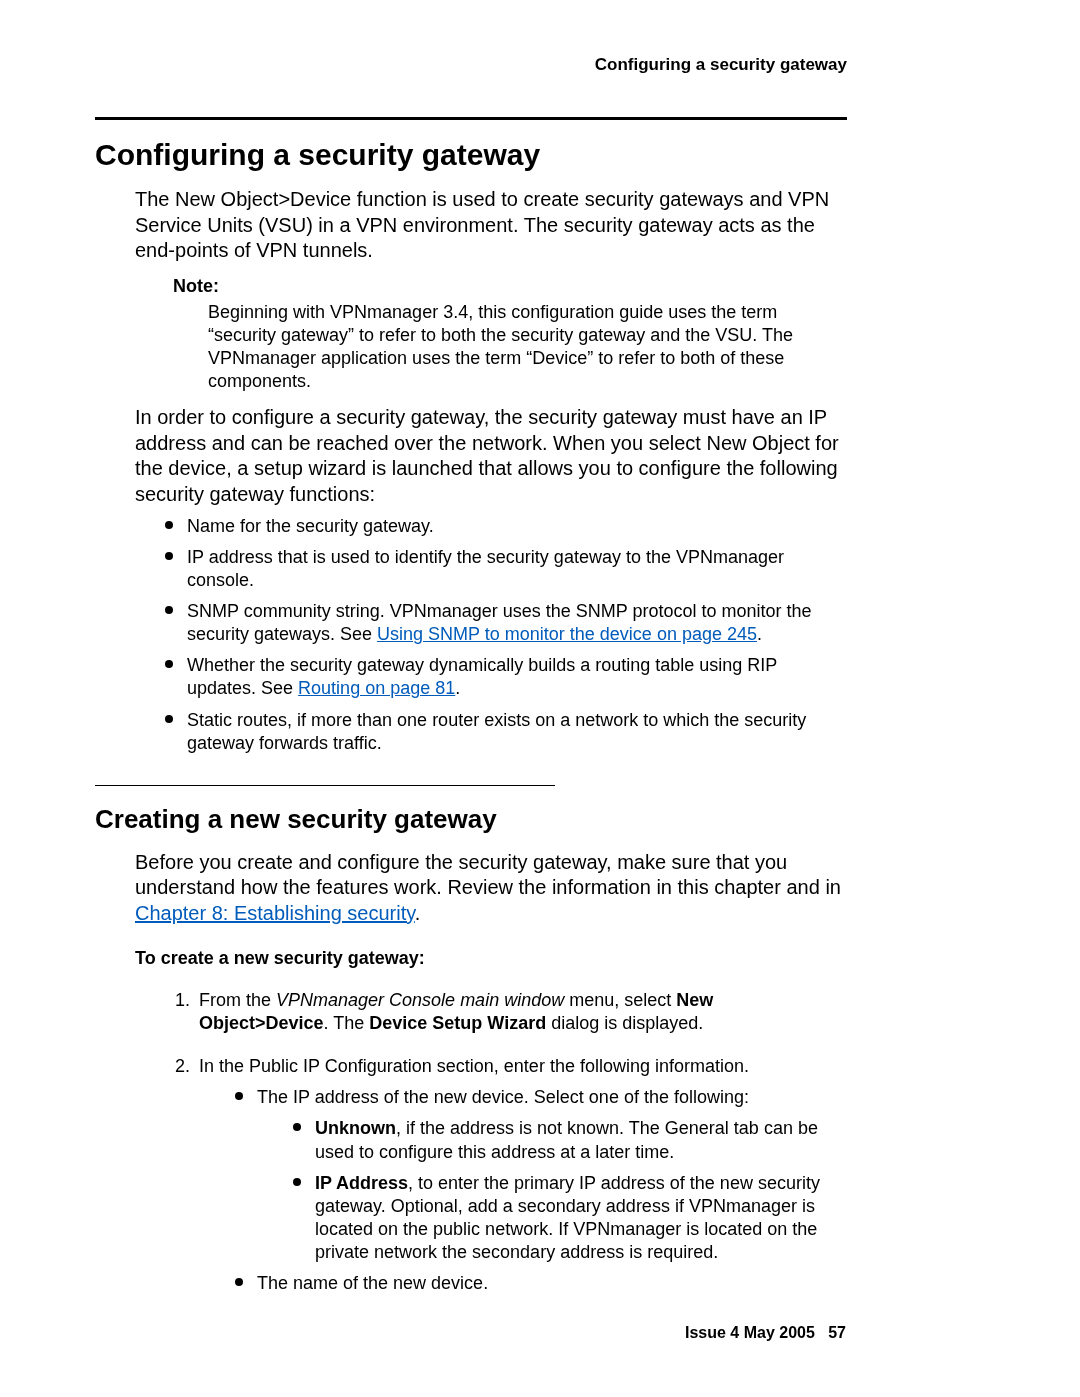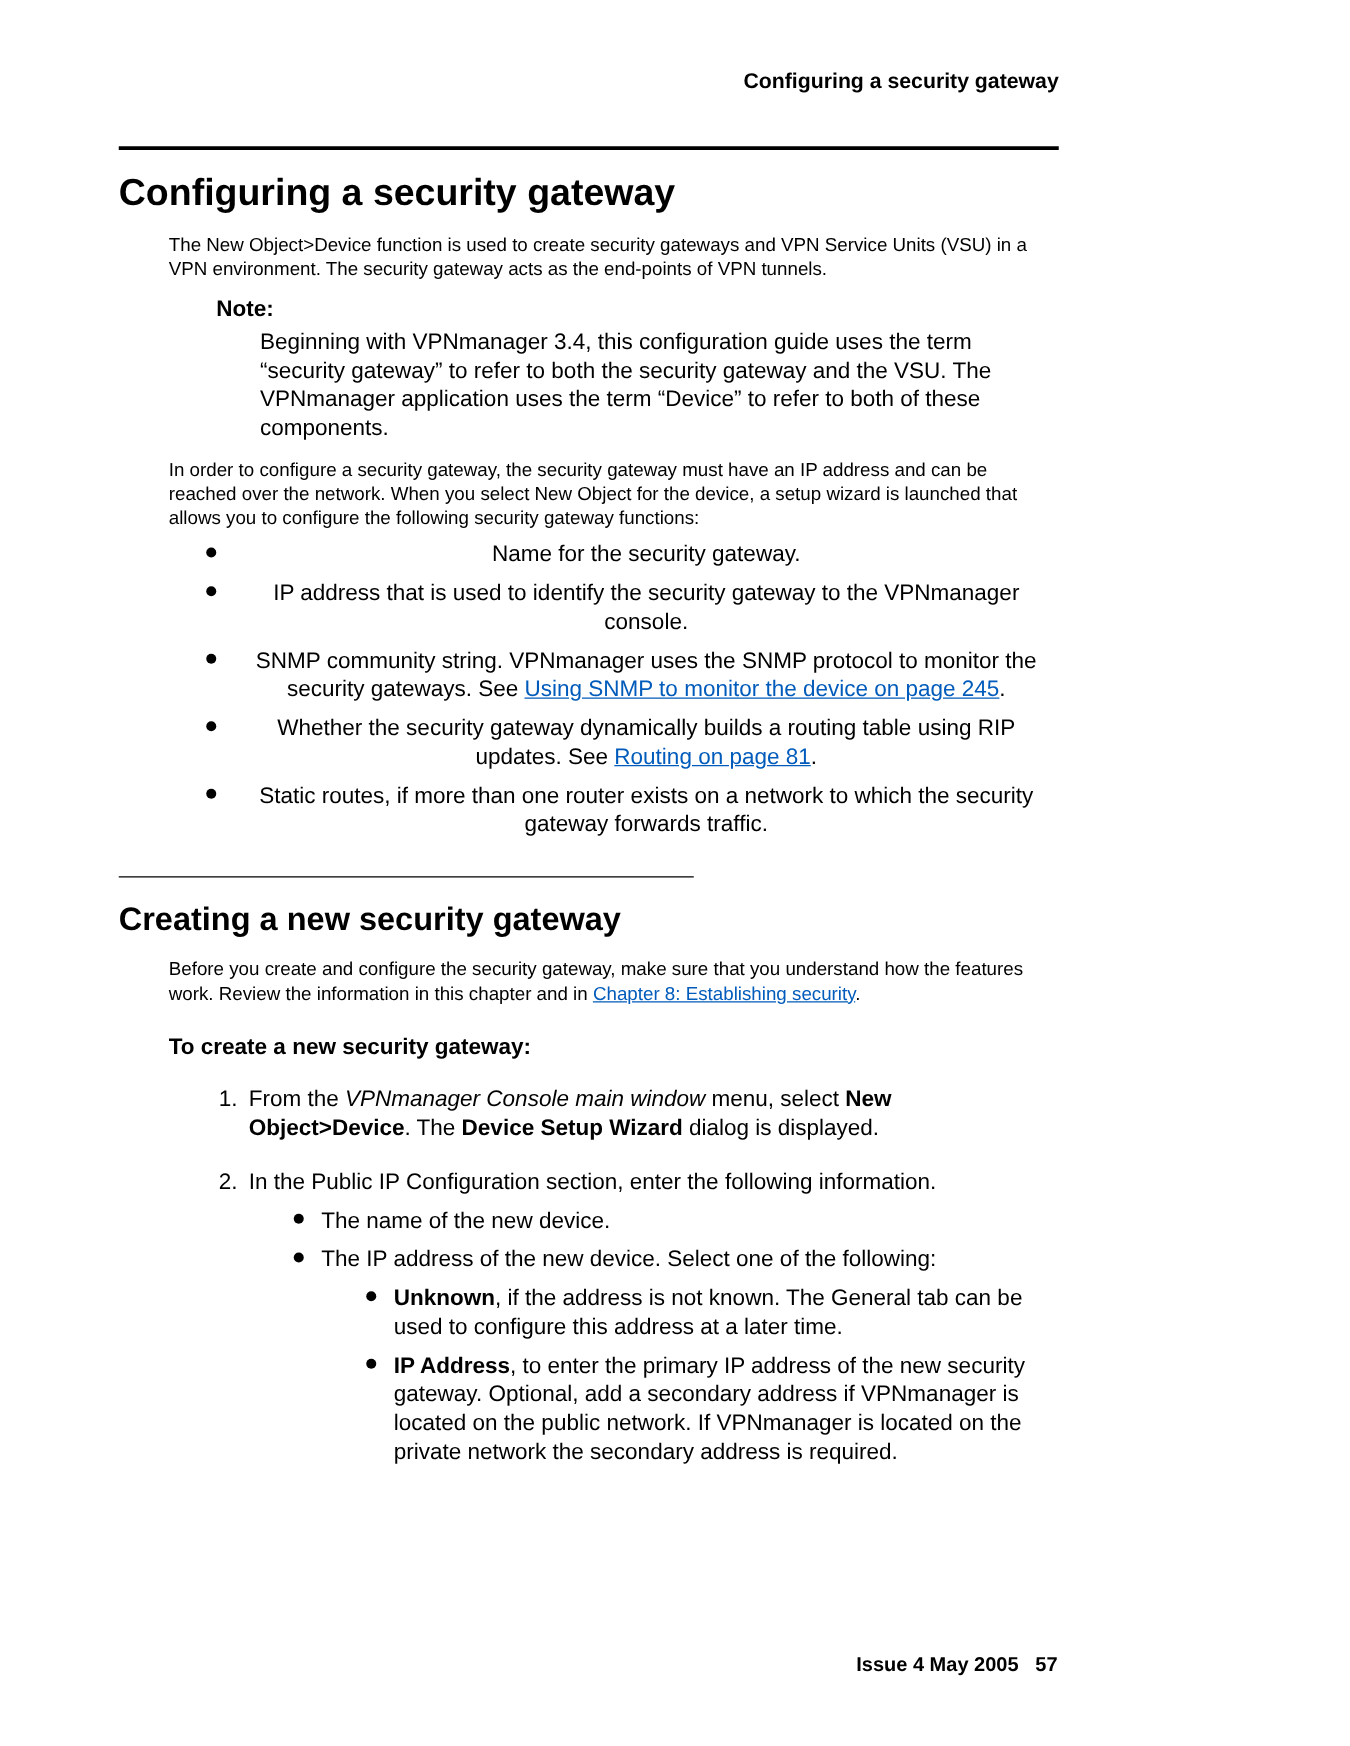--- a/index.html
+++ b/index.html
@@ -45,21 +45,21 @@
   .sub-rule {
     border-top: 1px solid #000;
     width: 460px;
     margin: 30px 0 18px 0;
     height: 0;
   }
   .body-block {
     margin-left: 40px;
   }
   p {
-    font-size: 15px;
+    font-size: 20px;
     line-height: 1.28;
     margin: 4px 0;
   }
   .note-label {
     font-weight: bold;
     font-size: 18px;
     margin: 12px 0 4px 78px;
   }
   .note-body {
     font-size: 18px;
@@ -70,21 +70,20 @@
     list-style: none;
     padding: 0;
     margin: 6px 0 6px 30px;
   }
   ul.bullets > li {
     position: relative;
     padding-left: 22px;
     font-size: 18px;
     line-height: 1.28;
     margin: 8px 0;
-    text-align: center;
   }
   ul.bullets > li::before {
     content: "";
     position: absolute;
     left: 0;
     top: 6px;
     width: 8px;
     height: 8px;
     background: #000;
     border-radius: 50%;
@@ -203,32 +202,32 @@
   <div class="h3">To create a new security gateway:</div>
 
   <div class="body-block">
     <ol class="numbers">
       <li>
         <span>From the </span><span class="italic">VPNmanager Console main window</span><span> menu, select </span><span class="bold">New Object&gt;Device</span><span>. The </span><span class="bold">Device Setup Wizard</span><span> dialog is displayed.</span>
       </li>
       <li>
         <span>In the Public IP Configuration section, enter the following information.</span>
         <ul class="sub-bullets">
-          <li>The name of the new device.</li>
           <li>
             <span>The IP address of the new device. Select one of the following:</span>
             <ul class="sub-bullets2">
               <li>
                 <span class="bold">Unknown</span><span>, if the address is not known. The General tab can be used to configure this address at a later time.</span>
               </li>
               <li>
                 <span class="bold">IP Address</span><span>, to enter the primary IP address of the new security gateway. Optional, add a secondary address if VPNmanager is located on the public network. If VPNmanager is located on the private network the secondary address is required.</span>
               </li>
             </ul>
           </li>
+          <li>The name of the new device.</li>
         </ul>
       </li>
     </ol>
   </div>
 
   <div class="footer">
     <span>Issue 4   May 2005</span>&nbsp;&nbsp;&nbsp;<span>57</span>
   </div>
 </div>
 

